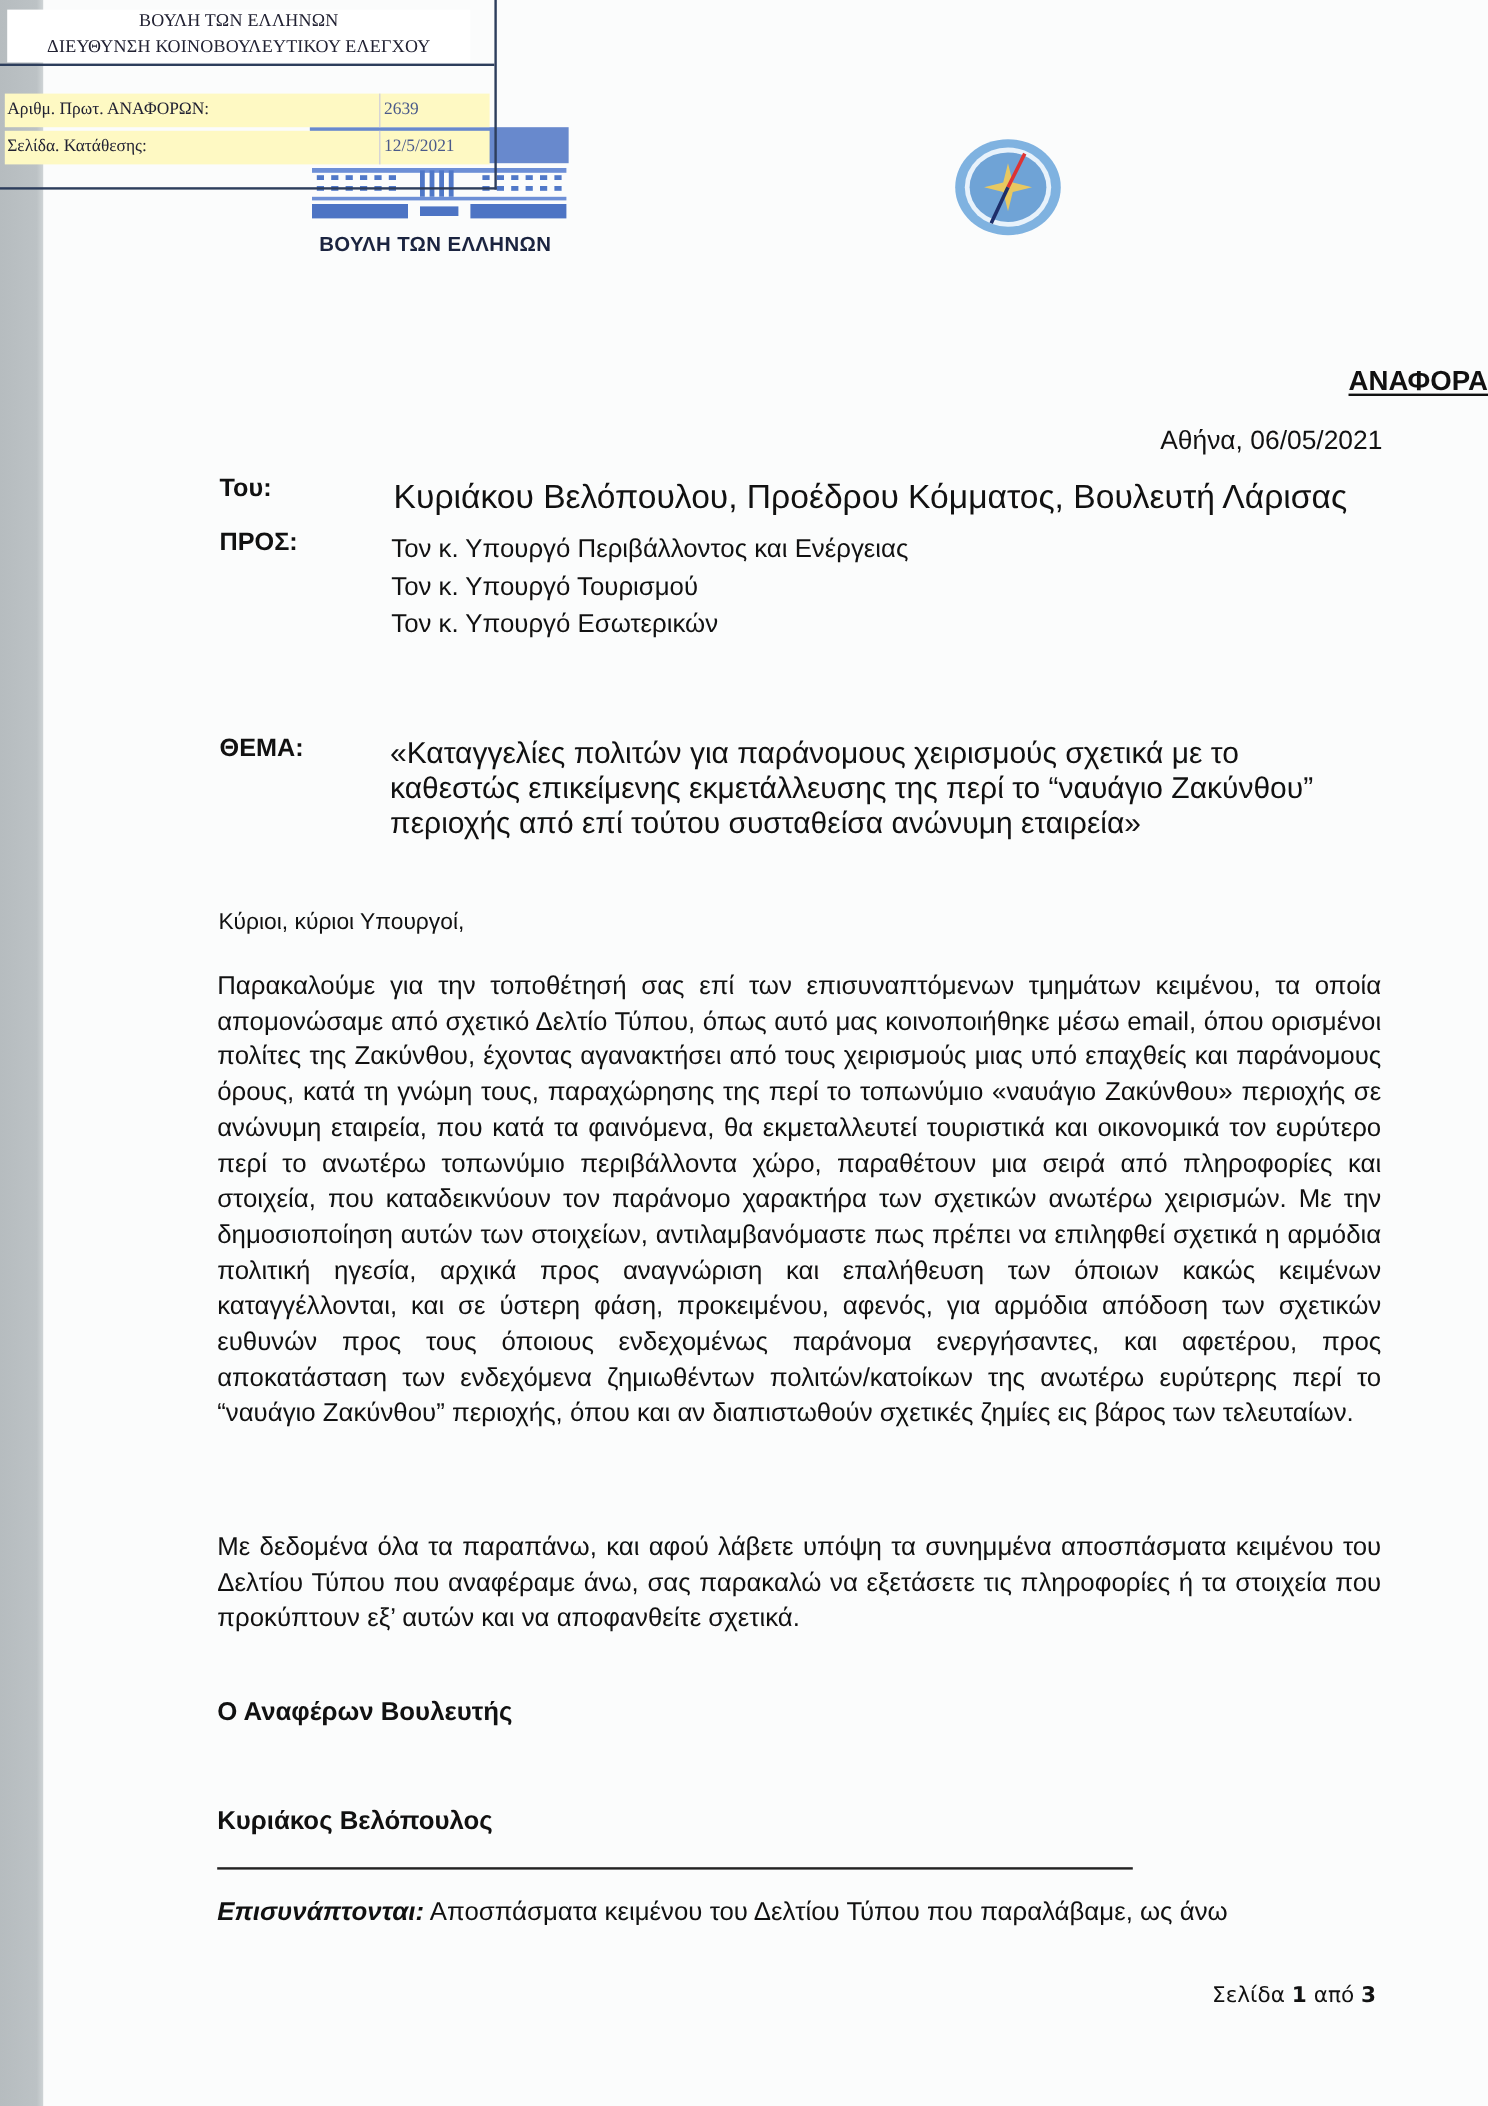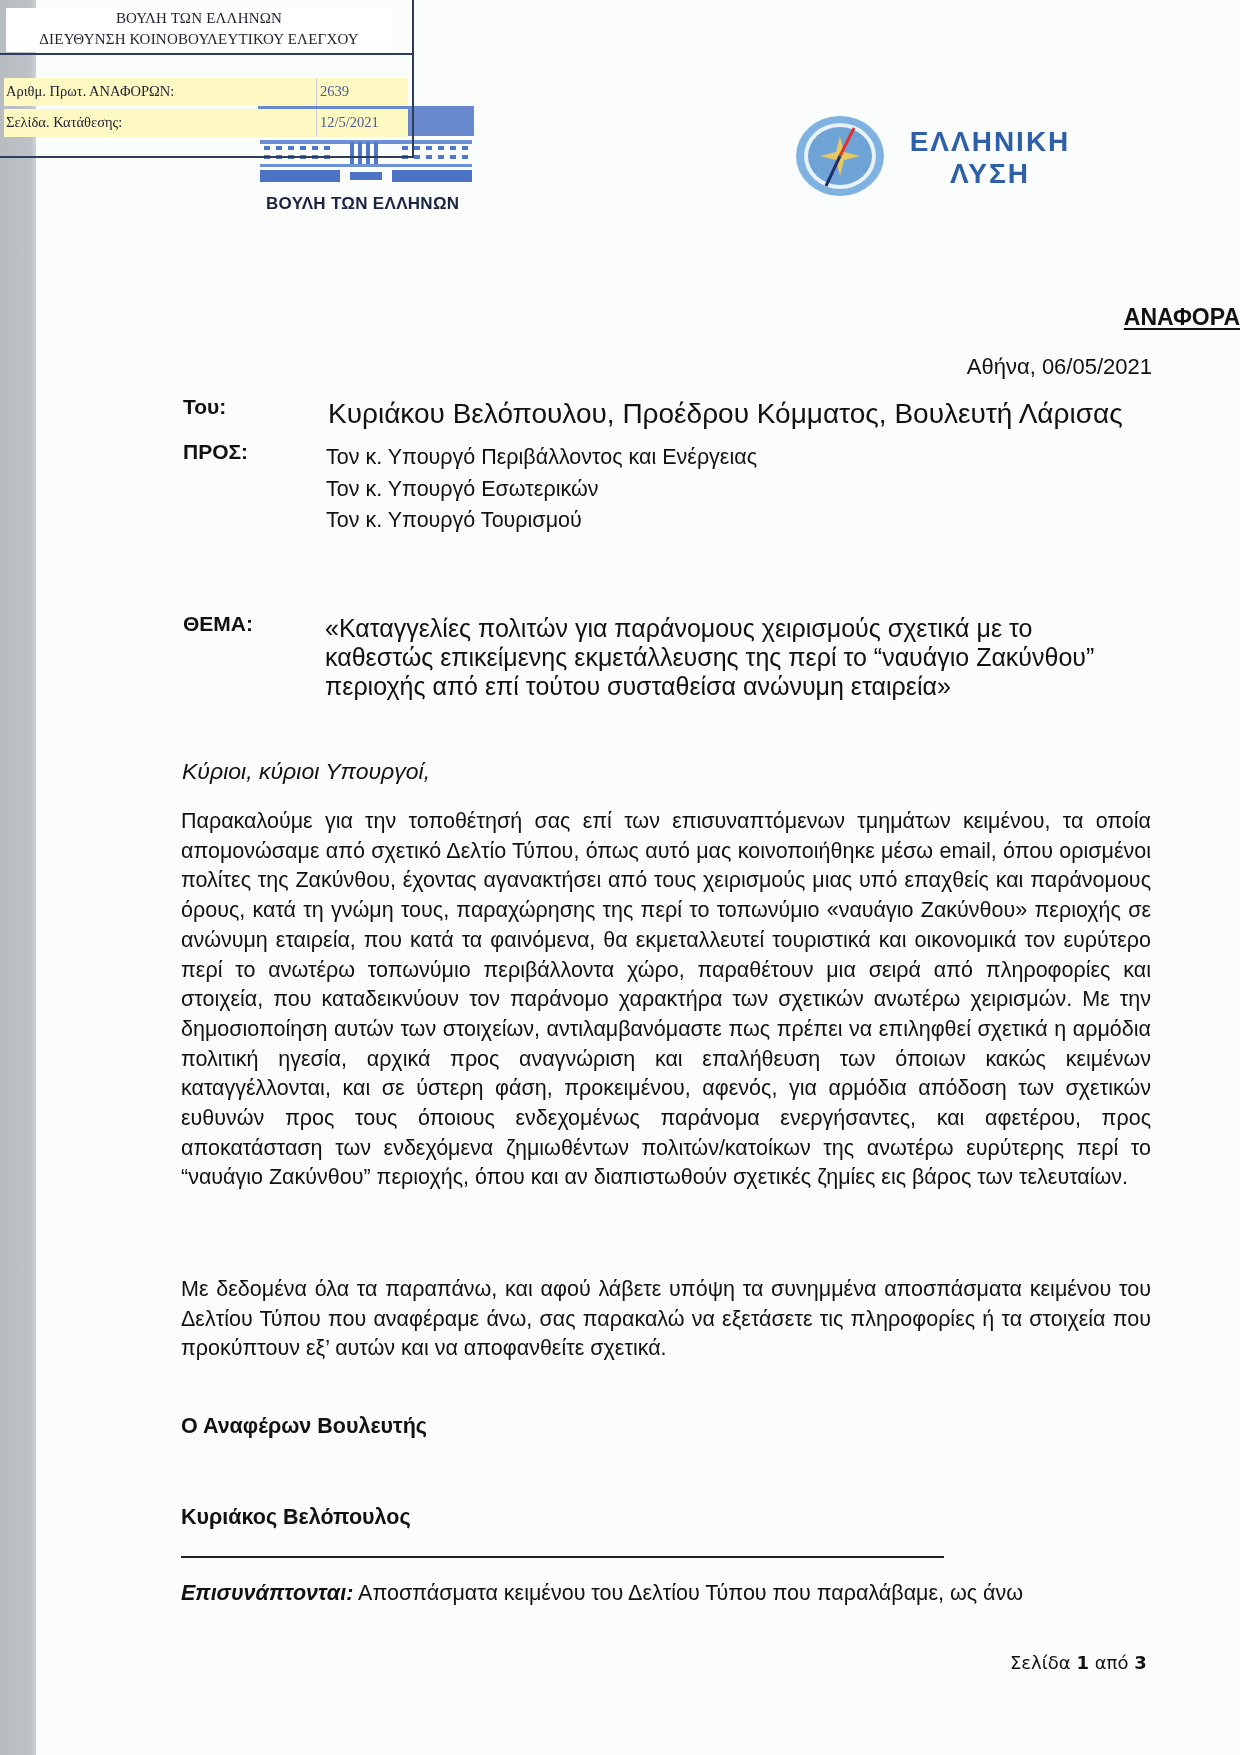--- a/index.html
+++ b/index.html
@@ -43,21 +43,21 @@
 
   .title { position:absolute; left:0; width:1240px; top:304px; text-align:right; font-weight:bold; font-size:23px; text-decoration:underline; text-underline-offset:3px; }
   .date { position:absolute; right:88px; top:354px; font-size:22px; }
   .lbl { position:absolute; left:183px; font-weight:bold; font-size:21px; }
   .val { position:absolute; font-size:28px; white-space:nowrap; }
   .to-lbl { top:395px; } .to-val { left:328px; top:398px; }
   .pros-lbl { top:440px; }
   .pros-list { position:absolute; left:326px; top:442px; font-size:21.5px; line-height:31.5px; }
   .thema-lbl { top:612px; }
   .thema-val { position:absolute; left:325px; top:614px; width:810px; font-size:25px; line-height:29px; }
-  .salut { position:absolute; left:182px; top:758px; font-size:23px;font-style:italic; }
+  .salut { position:absolute; left:182px; top:758px; font-size:19px; }
   .para { position:absolute; left:181px; width:970px; font-size:21.5px; line-height:29.7px; text-align:justify; }
   .p1 { top:807px; } .p2 { top:1275px; }
   .sign-role { position:absolute; left:181px; top:1414px; font-weight:bold; font-size:21.5px; }
   .sign-name { position:absolute; left:181px; top:1505px; font-weight:bold; font-size:21.5px; }
   .rule { position:absolute; left:181px; top:1556px; width:763px; height:2px; background:#222; }
   .attach { position:absolute; left:181px; top:1581px; font-size:21.5px; white-space:nowrap; }
   .attach b { font-weight:bold;font-style:italic; }
   .pageno { position:absolute; left:1010px; top:1652px; font-size:18px; font-family:"DejaVu Sans", sans-serif; }
   .pageno b { font-weight:bold; }
 </style>
@@ -128,37 +128,33 @@
 
 <div class="party-logo">
   <svg class="compass" viewBox="0 0 92 84">
     <ellipse cx="46" cy="42" rx="44" ry="40" fill="#7fb2e0"></ellipse>
     <ellipse cx="46" cy="42" rx="36" ry="33" fill="#e8f2fb"></ellipse>
     <ellipse cx="46" cy="42" rx="32" ry="29" fill="#6fa3d6"></ellipse>
     <polygon points="46,22 50,38 66,42 50,46 46,62 42,46 26,42 42,38" fill="#e8c860"></polygon>
     <line x1="60" y1="14" x2="46" y2="42" stroke="#d33" stroke-width="3"></line>
     <line x1="46" y1="42" x2="32" y2="72" stroke="#1d2e6a" stroke-width="3"></line>
   </svg>
-  <div class="party-name">
-    <div>ΕΛΛΗΝΙΚΗ</div>
-    <div>ΛΥΣΗ</div>
-  </div>
 </div>
 
 <div class="title">ΑΝΑΦΟΡΑ</div>
 <div class="date">Αθήνα, 06/05/2021</div>
 
 <div class="lbl to-lbl">Του:</div>
 <div class="val to-val">Κυριάκου Βελόπουλου, Προέδρου Κόμματος, Βουλευτή Λάρισας</div>
 
 <div class="lbl pros-lbl">ΠΡΟΣ:</div>
 <div class="pros-list">
   <div>Τον κ. Υπουργό Περιβάλλοντος και Ενέργειας</div>
+  <div>Τον κ. Υπουργό Τουρισμού</div>
   <div>Τον κ. Υπουργό Εσωτερικών</div>
-  <div>Τον κ. Υπουργό Τουρισμού</div>
 </div>
 
 <div class="lbl thema-lbl">ΘΕΜΑ:</div>
 <div class="thema-val">«Καταγγελίες πολιτών για παράνομους χειρισμούς σχετικά με το καθεστώς επικείμενης εκμετάλλευσης της περί το “ναυάγιο Ζακύνθου” περιοχής από επί τούτου συσταθείσα ανώνυμη εταιρεία»</div>
 
 <div class="salut">Κύριοι, κύριοι Υπουργοί,</div>
 <div class="para p1">Παρακαλούμε για την τοποθέτησή σας επί των επισυναπτόμενων τμημάτων κειμένου, τα οποία απομονώσαμε από σχετικό Δελτίο Τύπου, όπως αυτό μας κοινοποιήθηκε μέσω email, όπου ορισμένοι πολίτες της Ζακύνθου, έχοντας αγανακτήσει από τους χειρισμούς μιας υπό επαχθείς και παράνομους όρους, κατά τη γνώμη τους, παραχώρησης της περί το τοπωνύμιο «ναυάγιο  Ζακύνθου» περιοχής σε ανώνυμη εταιρεία, που κατά τα φαινόμενα, θα εκμεταλλευτεί τουριστικά και οικονομικά τον ευρύτερο περί το ανωτέρω τοπωνύμιο περιβάλλοντα χώρο, παραθέτουν μια σειρά από πληροφορίες και στοιχεία, που καταδεικνύουν τον παράνομο χαρακτήρα των σχετικών ανωτέρω χειρισμών. Με την δημοσιοποίηση αυτών των στοιχείων, αντιλαμβανόμαστε πως πρέπει να επιληφθεί σχετικά η αρμόδια πολιτική ηγεσία, αρχικά προς αναγνώριση και επαλήθευση των όποιων κακώς κειμένων καταγγέλλονται, και σε ύστερη φάση, προκειμένου, αφενός, για αρμόδια απόδοση των σχετικών ευθυνών προς τους όποιους ενδεχομένως παράνομα ενεργήσαντες, και αφετέρου, προς αποκατάσταση των ενδεχόμενα ζημιωθέντων πολιτών/κατοίκων της ανωτέρω ευρύτερης περί το “ναυάγιο Ζακύνθου” περιοχής, όπου και αν διαπιστωθούν σχετικές ζημίες εις βάρος των τελευταίων.</div>
 <div class="para p2">Με δεδομένα όλα τα παραπάνω, και αφού λάβετε υπόψη τα συνημμένα αποσπάσματα κειμένου του Δελτίου Τύπου που αναφέραμε άνω, σας παρακαλώ να εξετάσετε τις πληροφορίες ή τα στοιχεία που προκύπτουν εξ’ αυτών και να αποφανθείτε σχετικά.</div>
 
 <div class="sign-role">Ο Αναφέρων Βουλευτής</div>

